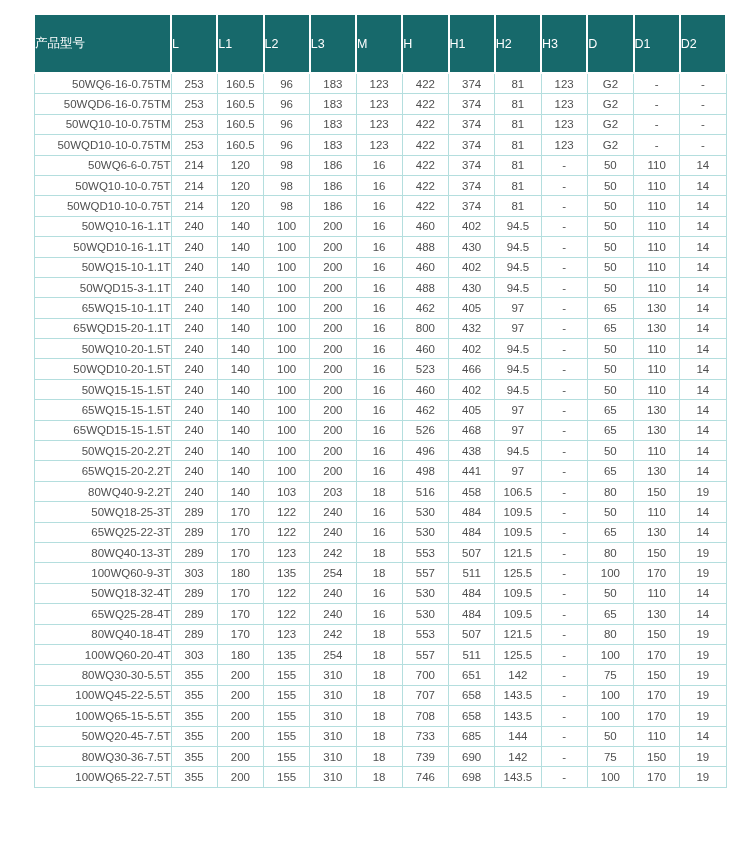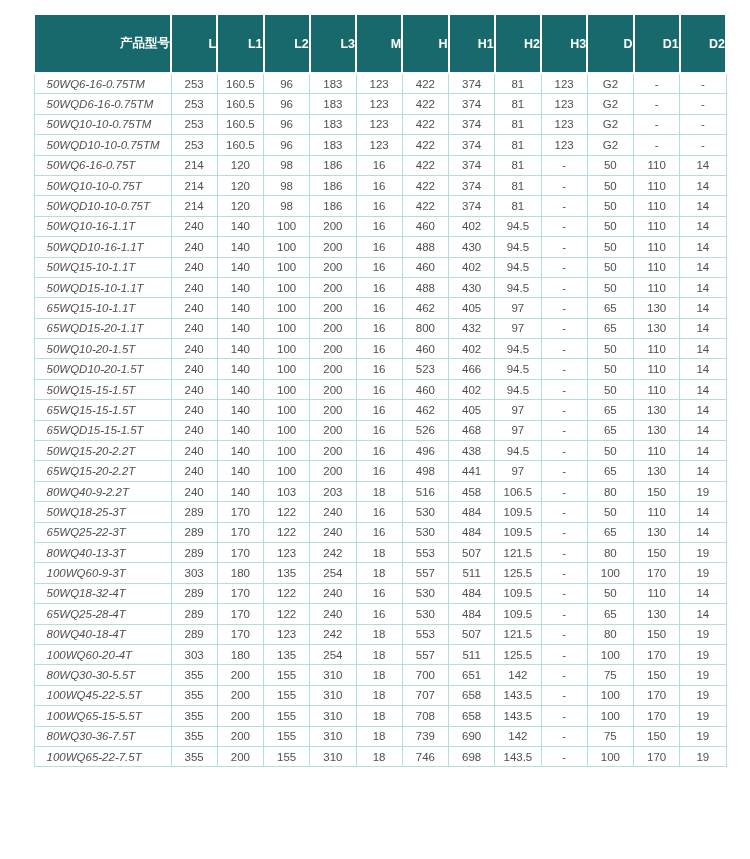--- a/index.html
+++ b/index.html
@@ -23,43 +23,41 @@
     width: 692px;
     border-collapse: collapse;
     table-layout: fixed;
   }
   table.spec col { width: 46.25px; }
   table.spec col.model-col { width: 137px; }
   table.spec th {
     background: var(--header-bg, #17696b);
     color: var(--header-text, #ffffff);
     font-size: 12.5px;
-    font-weight: bold;
+    font-weight: normal;
     height: 57px;
-    text-align: right;
+    text-align: left;
     vertical-align: middle;
     border: 2px solid #ffffff;
     padding: 0;
   }
   table.spec td {
     background: var(--row-bg, #ffffff);
     color: var(--cell-text, #4f4f4f);
     font-size: 11.5px;
     height: 19.4px;
     text-align: center;
     vertical-align: middle;
     border: 1px solid var(--grid-border, #b4dede);
     padding: 0;
     white-space: nowrap;
     overflow: hidden;
   }
   table.spec td.model {
-    text-align: left;
-    padding-left: 12px;
-    font-style: italic;
+    text-align: right;
   }
 </style>
 </head>
 <body style="--page-bg: #ffffff; --header-bg: #17696b; --header-text: #ffffff; --row-bg: #ffffff; --cell-text: #4f4f4f; --grid-border: #b4dede;">
 
 <div class="page">
   <table class="spec">
     <colgroup>
       <col class="model-col">
         <col>
@@ -147,21 +145,21 @@
           <td>123</td>
           <td>422</td>
           <td>374</td>
           <td>81</td>
           <td>123</td>
           <td>G2</td>
           <td>-</td>
           <td>-</td>
         </tr>
         <tr>
-          <td class="model">50WQ6-16-0.75T</td>
+          <td class="model">50WQ6-6-0.75T</td>
           <td>214</td>
           <td>120</td>
           <td>98</td>
           <td>186</td>
           <td>16</td>
           <td>422</td>
           <td>374</td>
           <td>81</td>
           <td>-</td>
           <td>50</td>
@@ -237,21 +235,21 @@
           <td>16</td>
           <td>460</td>
           <td>402</td>
           <td>94.5</td>
           <td>-</td>
           <td>50</td>
           <td>110</td>
           <td>14</td>
         </tr>
         <tr>
-          <td class="model">50WQD15-10-1.1T</td>
+          <td class="model">50WQD15-3-1.1T</td>
           <td>240</td>
           <td>140</td>
           <td>100</td>
           <td>200</td>
           <td>16</td>
           <td>488</td>
           <td>430</td>
           <td>94.5</td>
           <td>-</td>
           <td>50</td>
@@ -567,20 +565,35 @@
           <td>18</td>
           <td>708</td>
           <td>658</td>
           <td>143.5</td>
           <td>-</td>
           <td>100</td>
           <td>170</td>
           <td>19</td>
         </tr>
         <tr>
+          <td class="model">50WQ20-45-7.5T</td>
+          <td>355</td>
+          <td>200</td>
+          <td>155</td>
+          <td>310</td>
+          <td>18</td>
+          <td>733</td>
+          <td>685</td>
+          <td>144</td>
+          <td>-</td>
+          <td>50</td>
+          <td>110</td>
+          <td>14</td>
+        </tr>
+        <tr>
           <td class="model">80WQ30-36-7.5T</td>
           <td>355</td>
           <td>200</td>
           <td>155</td>
           <td>310</td>
           <td>18</td>
           <td>739</td>
           <td>690</td>
           <td>142</td>
           <td>-</td>

